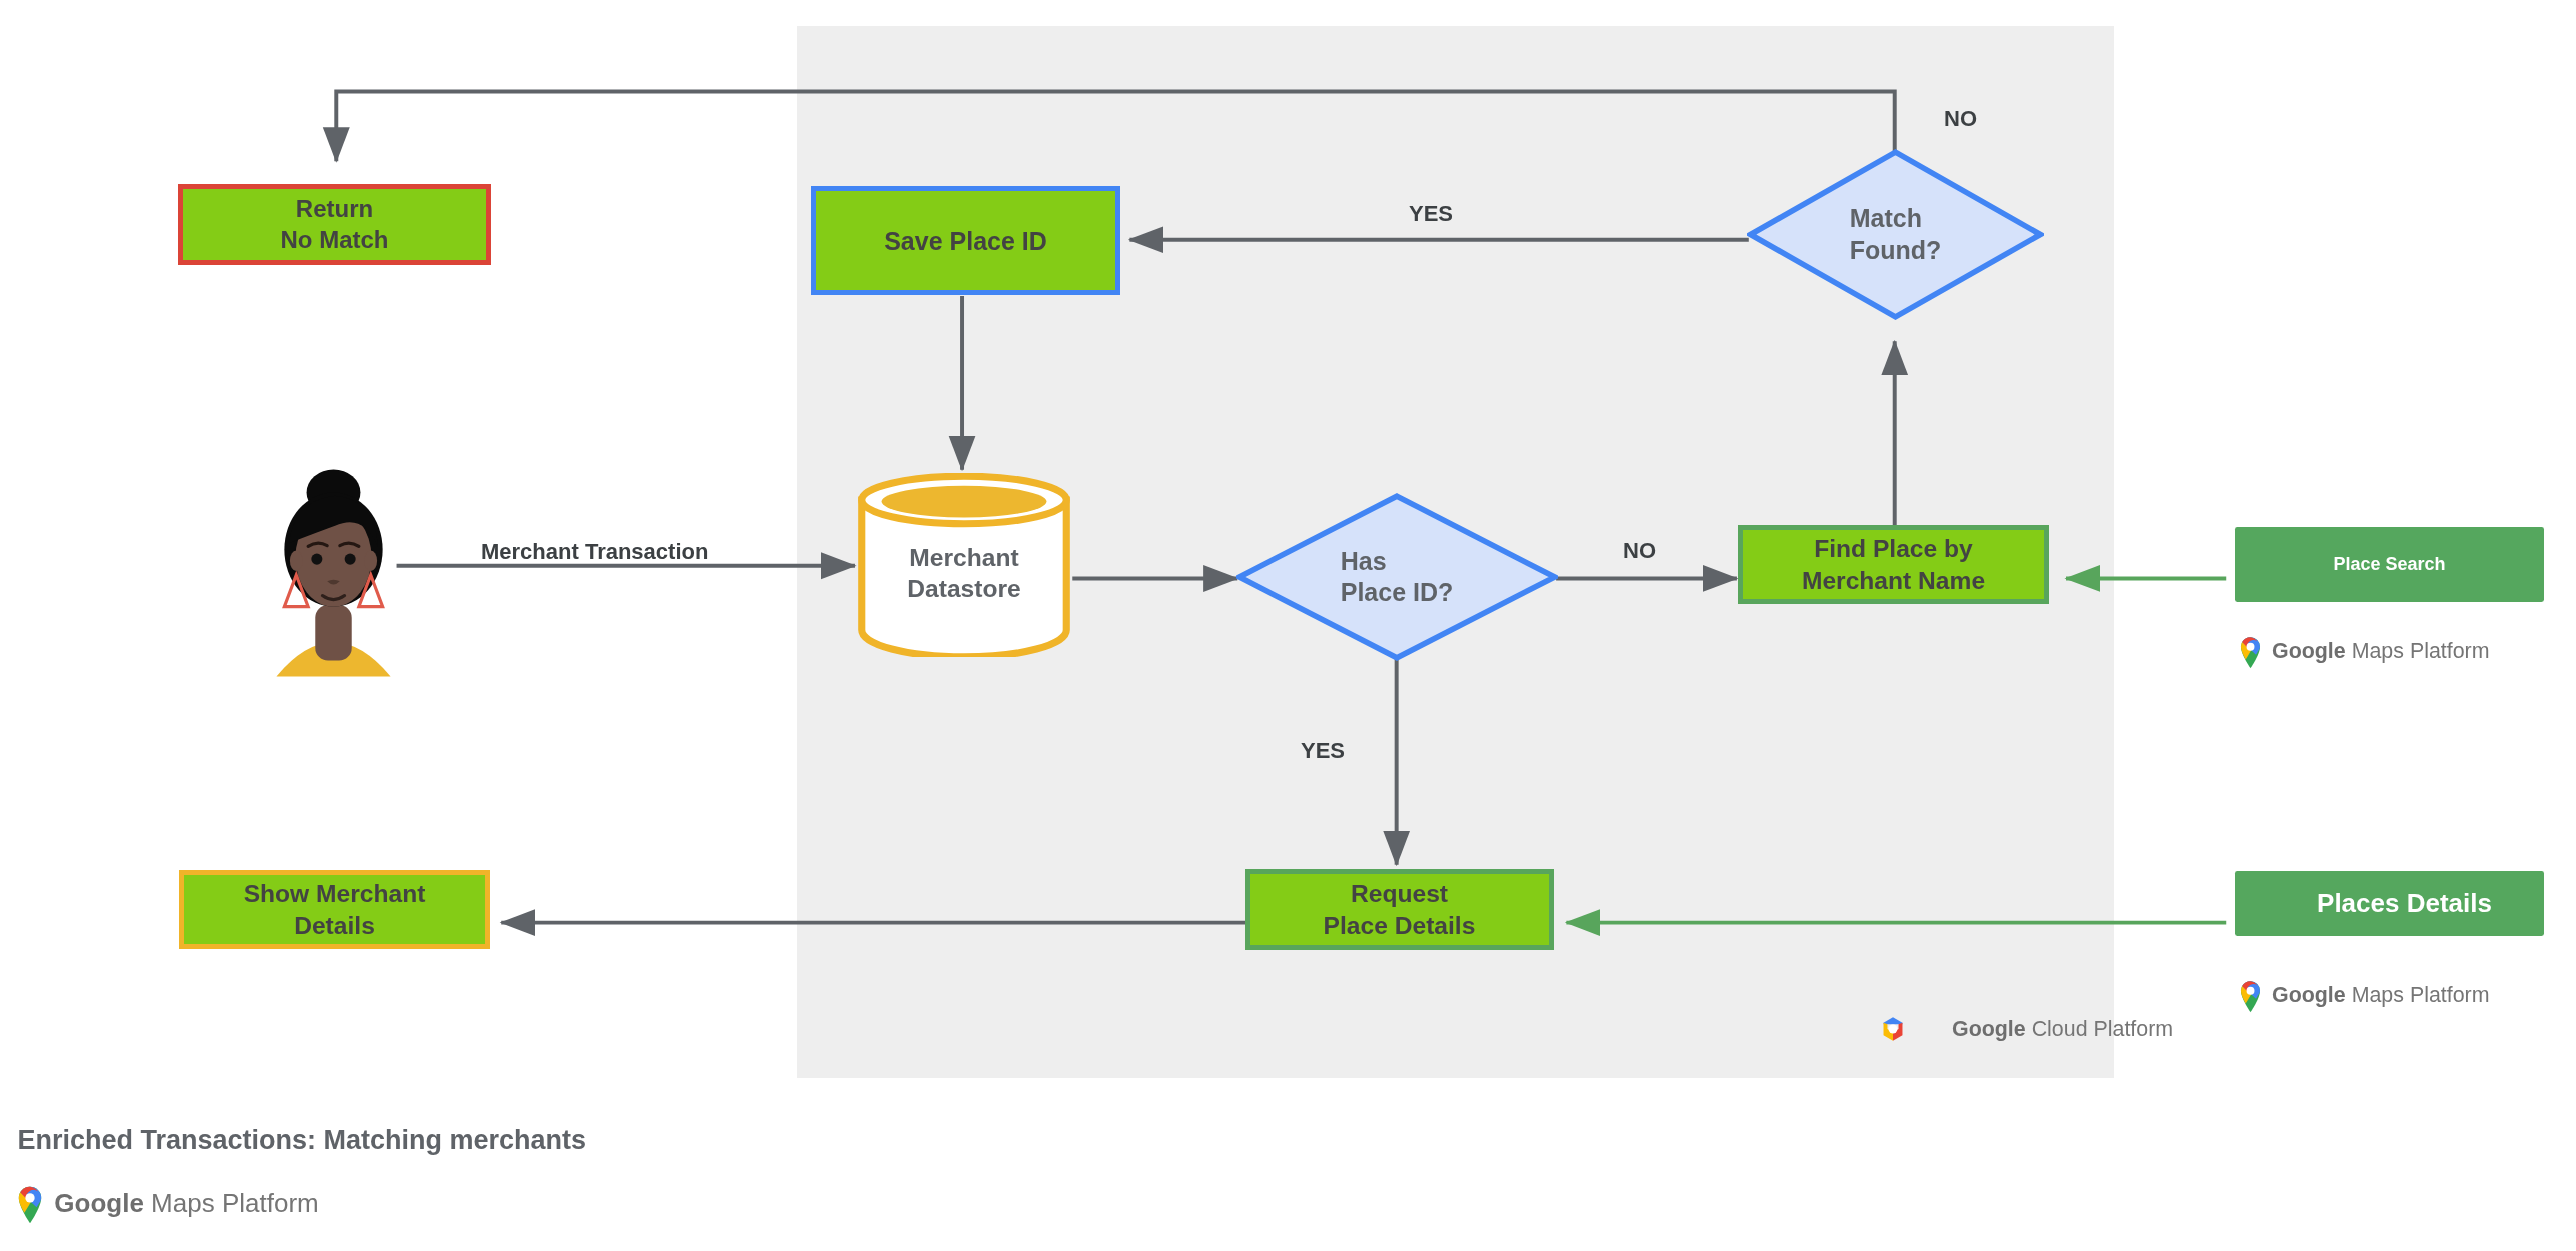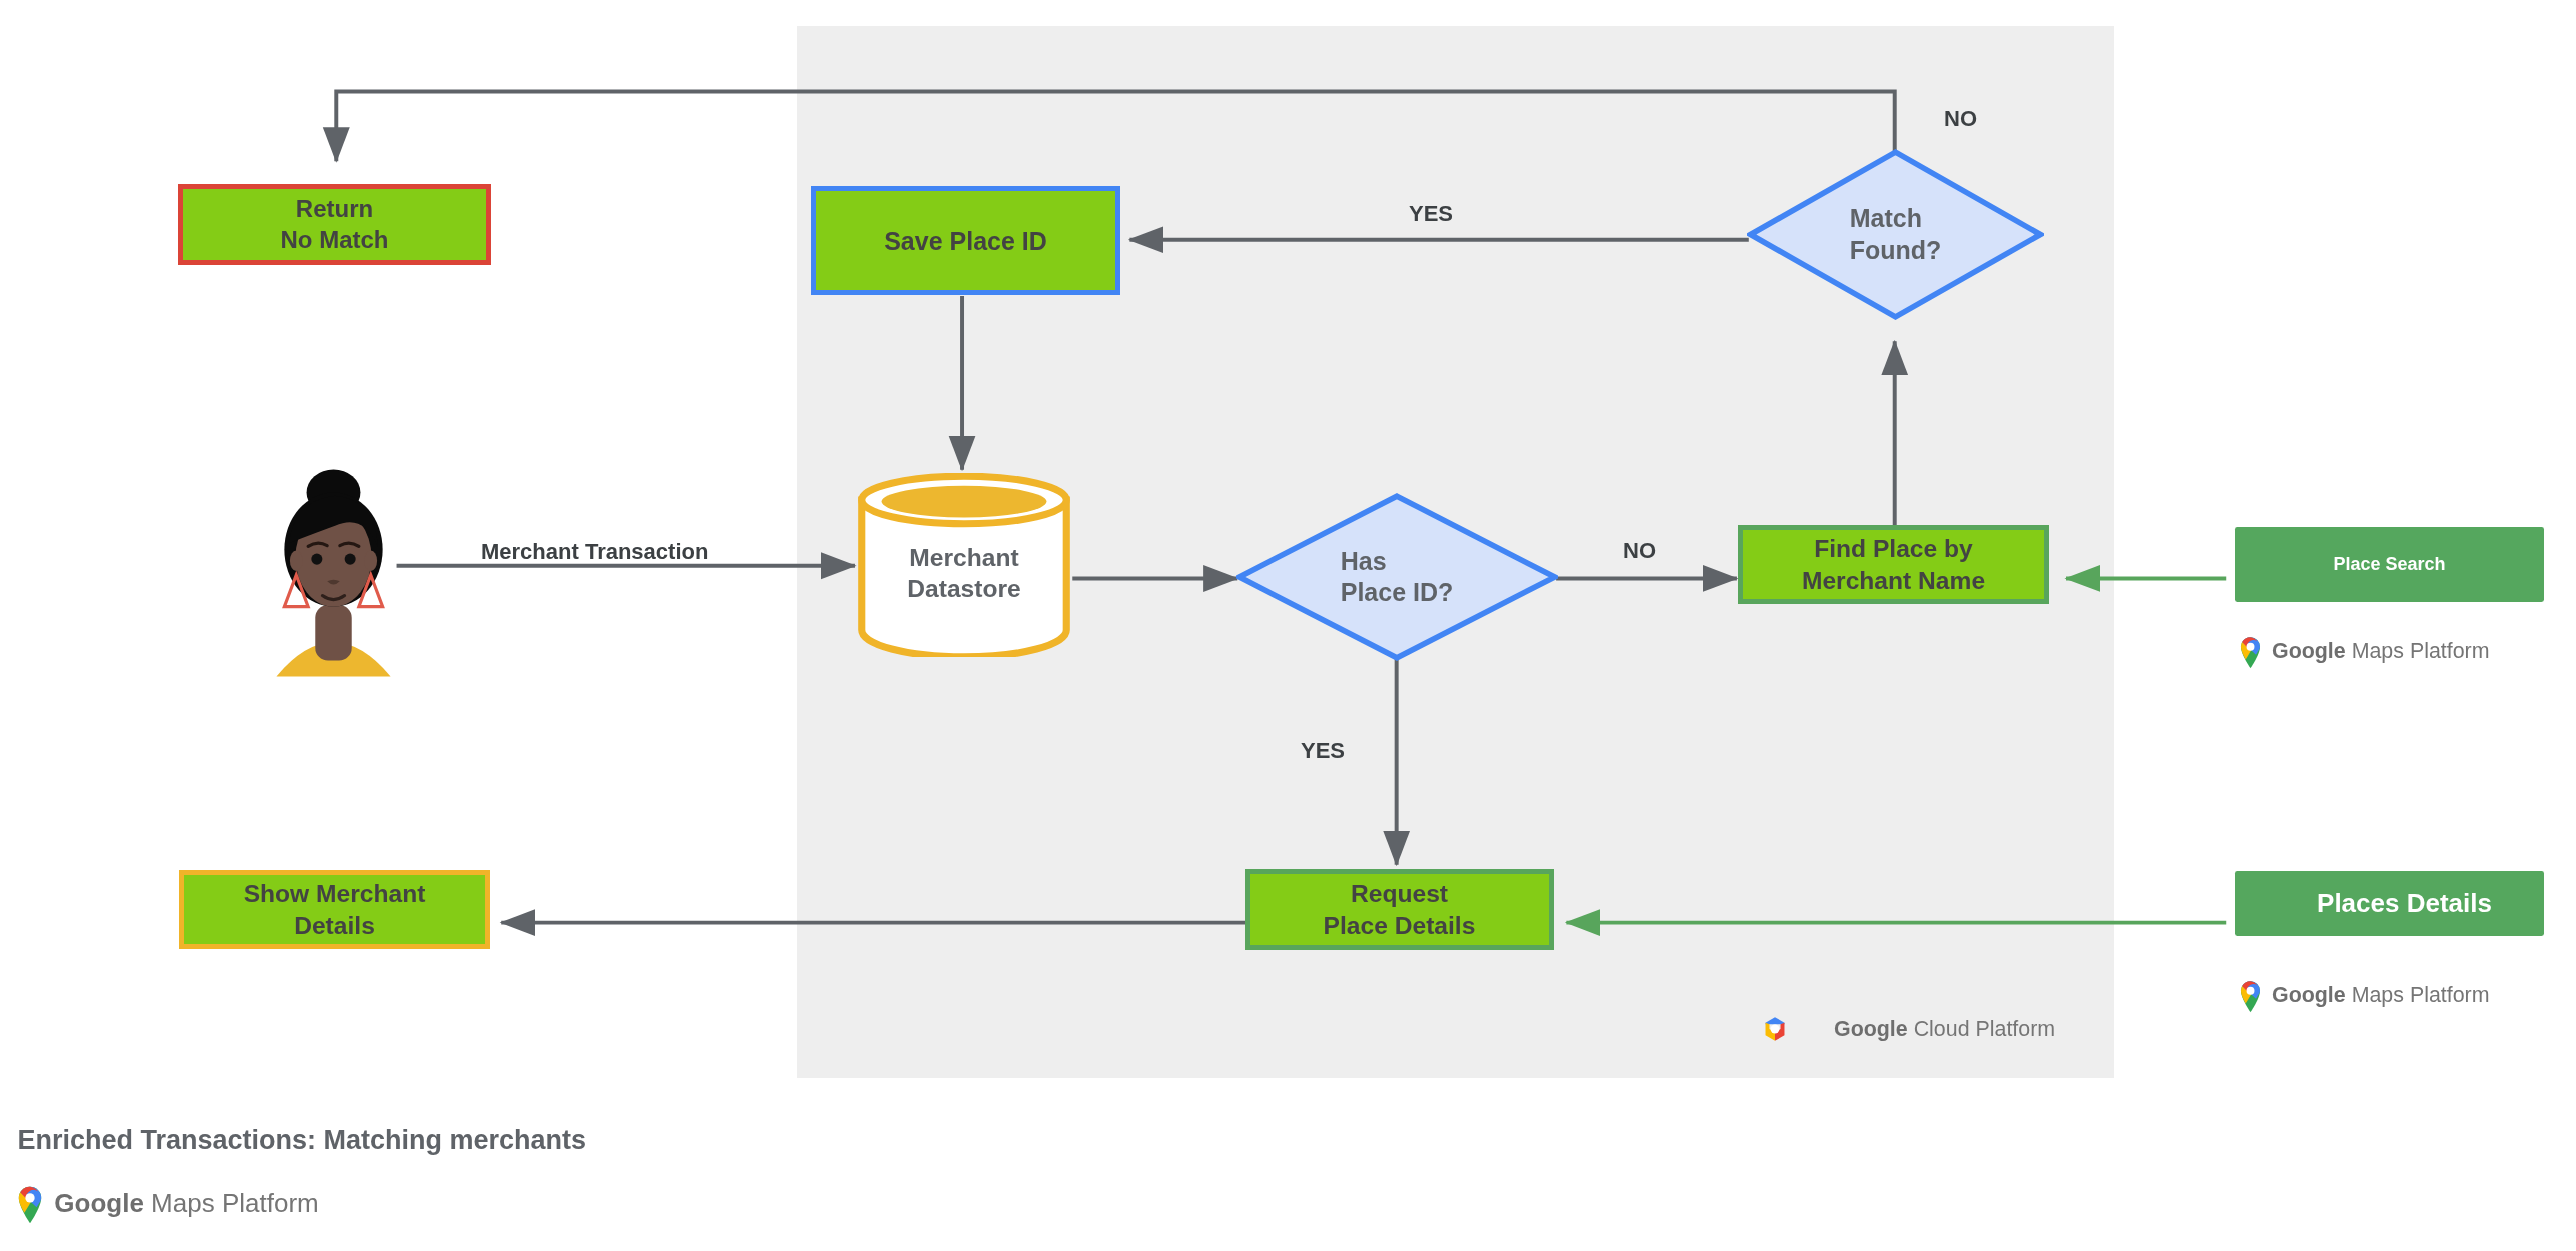--- a/index.html
+++ b/index.html
@@ -301,21 +301,21 @@
     <svg width="27" height="35" viewBox="0 0 34 44">
       <path d="M17,43 C17,43 5,26 5,16 A12,12 0 0 1 29,16 C29,26 17,43 17,43 Z" fill="#34A853"></path>
       <path d="M17,4 A12,12 0 0 0 5,16 C5,21 8,27 11,32 L23,12 A12,12 0 0 0 17,4 Z" fill="#FBBC04"></path>
       <path d="M17,4 A12,12 0 0 0 6.6,10 L24,26 C27,21 29,19 29,16 A12,12 0 0 0 17,4 Z" fill="#4285F4"></path>
       <path d="M17,4 A12,12 0 0 0 6.6,10 L13,17 A8,8 0 0 1 25.5,9 A12,12 0 0 0 17,4 Z" fill="#EA4335"></path>
       <circle cx="17" cy="16" r="5" fill="#ffffff"></circle>
     </svg>
     <span class="brand-text" style="font-size:21.4px;"><b>Google</b> <span>Maps Platform</span></span>
   </div>
 
-  <div class="brand" style="left:1760px; top:1014px;gap:44px;">
+  <div class="brand" style="left:1878px; top:1014px;gap:44px;">
     <svg width="30" height="30" viewBox="0 0 38 38">
       <path d="M19,4 L31,11 L31,13 L19,13 L7,13 L7,11 Z" fill="#4285F4"></path>
       <path d="M31,11 L31,27 L19,34 L19,23 L26,19 L26,13 Z" fill="#EA4335"></path>
       <path d="M7,11 L7,27 L19,34 L19,23 L12,19 L12,13 Z" fill="#FBBC04"></path>
       <circle cx="19" cy="19" r="5.6" fill="#ffffff"></circle>
     </svg>
     <span class="brand-text" style="font-size:21.4px;"><b>Google</b> <span>Cloud Platform</span></span>
   </div>
 
   <div id="footer-title">Enriched Transactions: Matching merchants</div>

